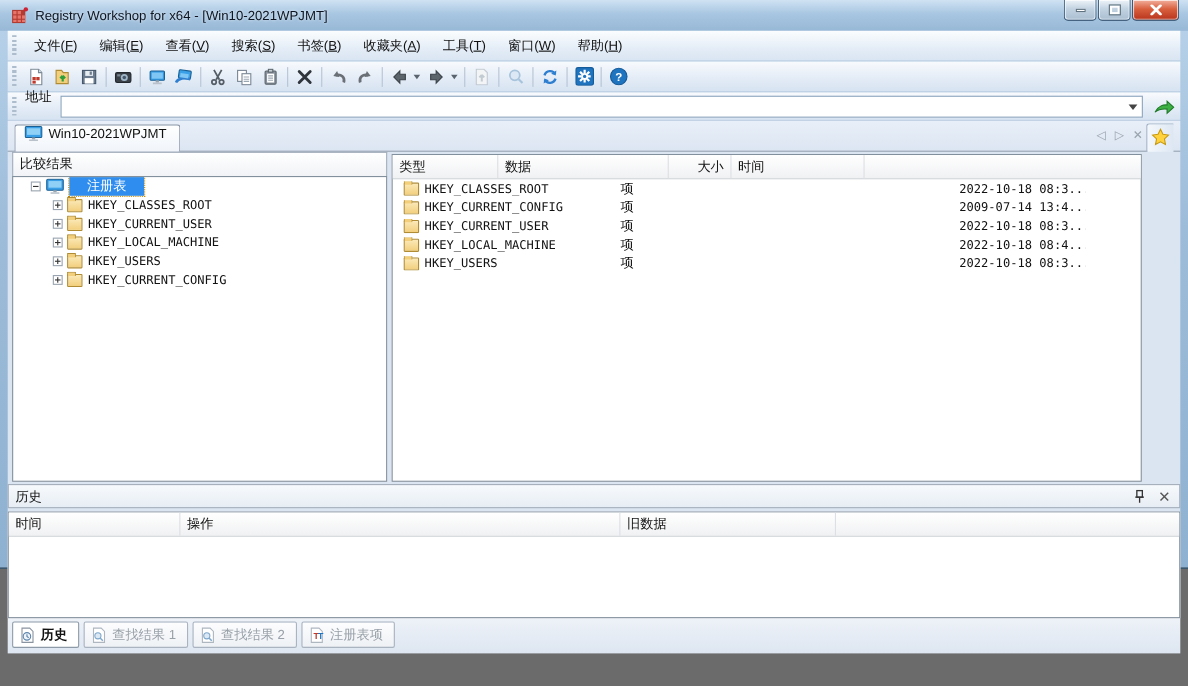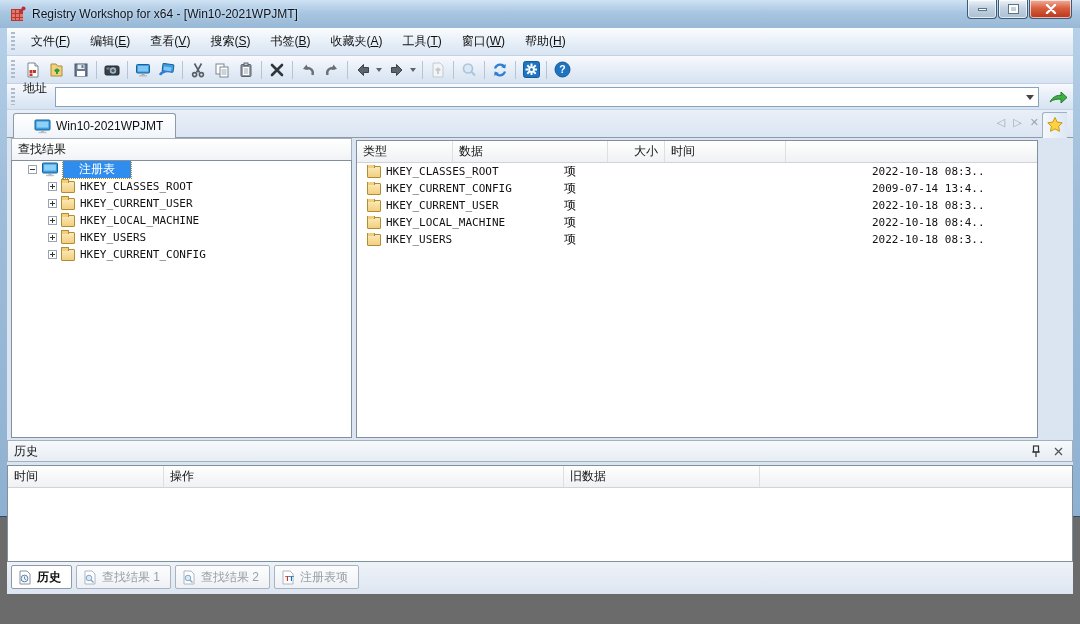--- a/index.html
+++ b/index.html
@@ -45,23 +45,23 @@
   .addr-label { margin:0 8px 16px 2px; white-space:nowrap; }
   .addr-combo { flex:1; height:20px; background:#fff; border:1px solid #8aa3bd;
     display:flex; align-items:center; position:relative; margin-right:6px; }
   .addr-input { position:absolute; left:2px; top:1px; right:18px; bottom:1px; border:none; outline:none;
     font:12px "Liberation Sans",sans-serif; }
   .combo-arrow { position:absolute; right:4px; top:7px; width:0; height:0;
     border-left:4px solid transparent; border-right:4px solid transparent; border-top:5px solid #444; }
   .go-btn { width:26px; height:22px; display:flex; align-items:center; justify-content:center; margin-right:2px; }
   
   .tabstrip { top:110px; height:28px; background:linear-gradient(#e9eff8,#dbe5f2); }
-  .doc-tab { position:absolute; left:6px; bottom:0; height:25px; padding:0 12px 0 20px;
+  .doc-tab { position:absolute; left:6px; bottom:0; height:25px; padding:0 12px 0 8px;
     background:linear-gradient(#ffffff,#f0f4fa); border:1px solid #8e9aa8; border-bottom:none;
-    border-radius:3px 3px 0 0; display:flex; align-items:center; gap:5px; }
+    border-radius:3px 3px 0 0; display:flex; gap:5px; }
   .tabstrip-line { position:absolute; left:0; bottom:0; width:100%; height:1px; background:#8e9aa8; }
   .tab-nav { position:absolute; right:34px; top:6px; display:flex; gap:8px; color:#9aa4ae; font-size:11px; }
   .tab-nav span { cursor:default; }
   
   .fav-strip { position:absolute; left:1042px; top:112px; width:25px; height:98px;
     background:linear-gradient(90deg,#f4f8fc,#dde7f3); border:1px solid #9fb0c4; border-right:none;
     border-radius:3px 0 0 3px; display:flex; flex-direction:column; align-items:center; padding-top:3px; }
   .fav-text { writing-mode:vertical-rl; margin-top:4px; font-size:12px; color:#222; letter-spacing:2px; }
   
   .main { top:138px; height:302px; background:#dbe5f2; }
@@ -362,21 +362,21 @@
   <div class="fav-strip">
     <svg width="18" height="18" viewBox="0 0 18 18">
         <path d="M9 1.5l2.2 4.6 5 .7-3.6 3.5.9 5-4.5-2.4-4.5 2.4.9-5L1.8 6.8l5-.7z" fill="#ffd23e" stroke="#c89a12"></path>
       </svg>
     <span class="fav-text">收藏夹</span>
   </div>
 
   <div class="band main">
 
     <div class="left-panel">
-      <div class="left-header">查找结果</div>
+      <div class="left-header">比较结果</div>
       <div class="tree-box panel-border">
         <div class="tree-row" style="padding-left:16px">
           <span class="expander"></span>
           <svg width="18" height="15" viewBox="0 0 17 15" style="margin:0 4px">
               <rect x="1" y="1" width="15" height="10" rx="1" fill="#39a0e8" stroke="#1b5f93"></rect>
               <rect x="2.6" y="2.6" width="11.8" height="6" fill="#8fd0f6"></rect>
               <rect x="7" y="11" width="3" height="1.8" fill="#9aa6b0"></rect>
               <rect x="4.5" y="12.8" width="8" height="1.4" fill="#b9c2ca"></rect>
             </svg>
           <span class="sel-label">注册表</span>

